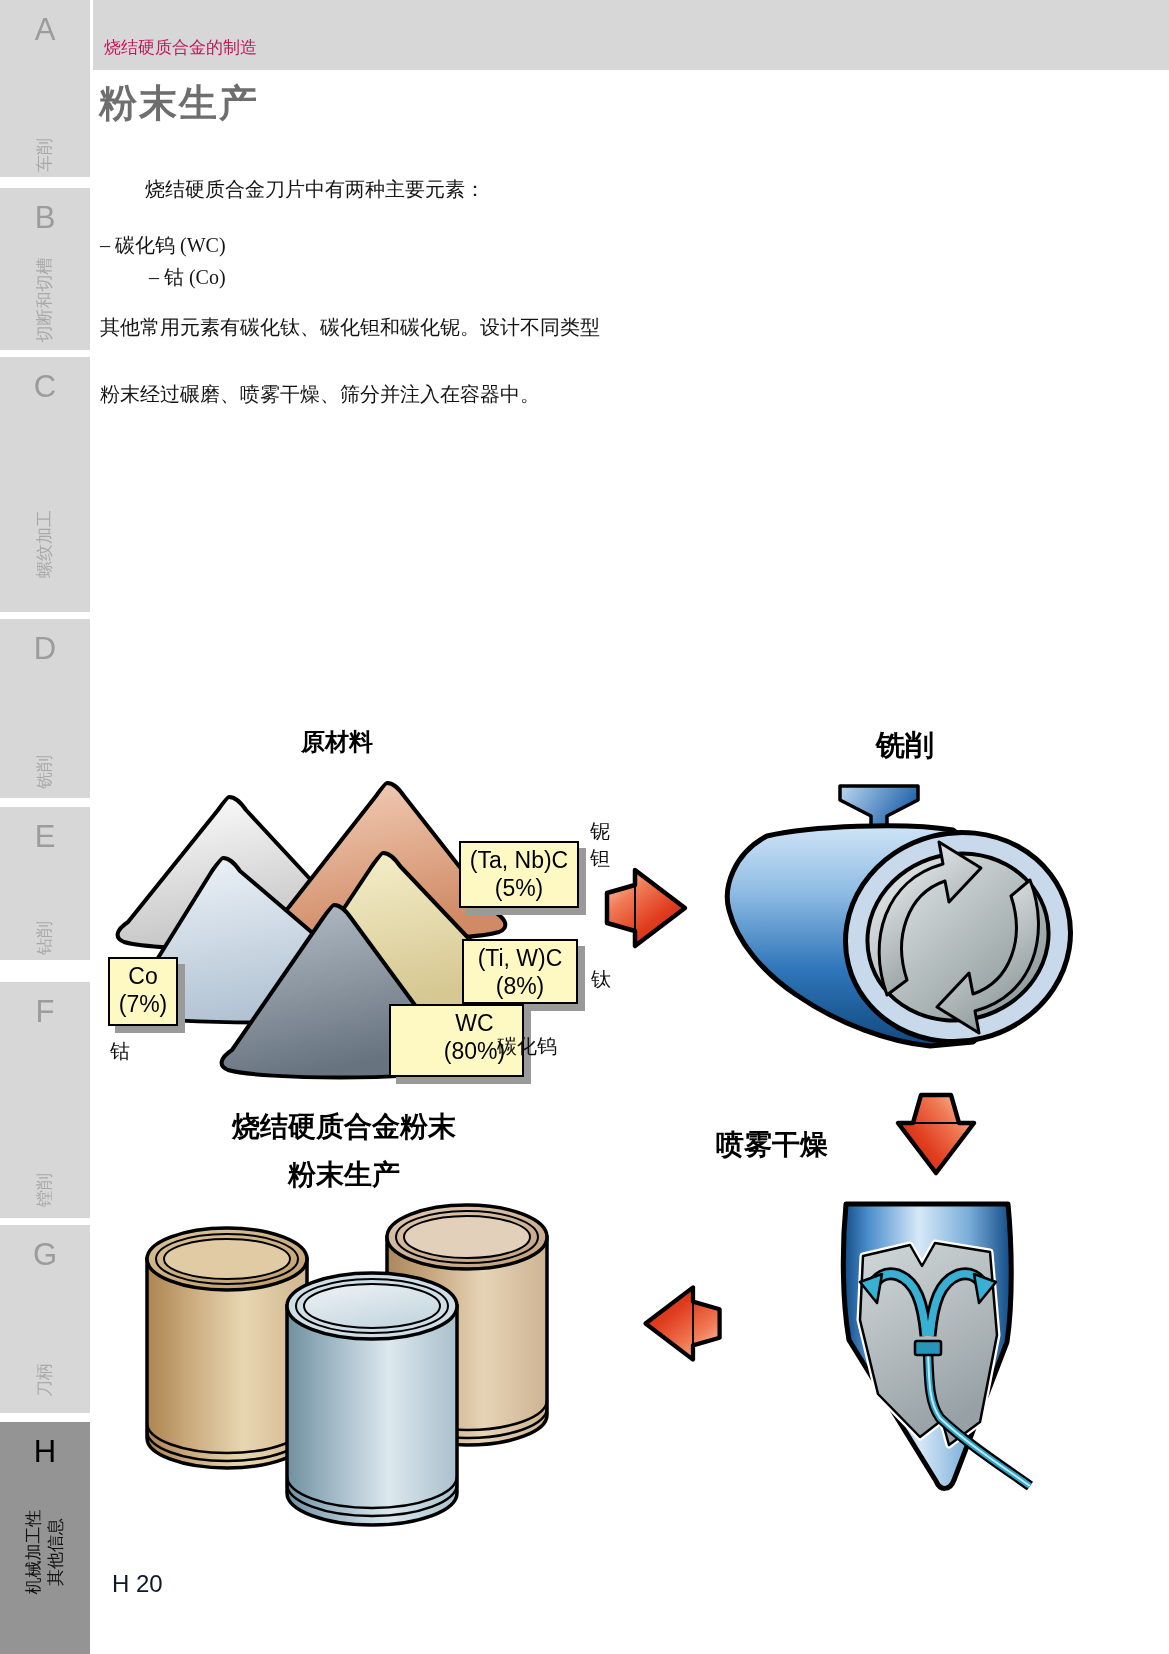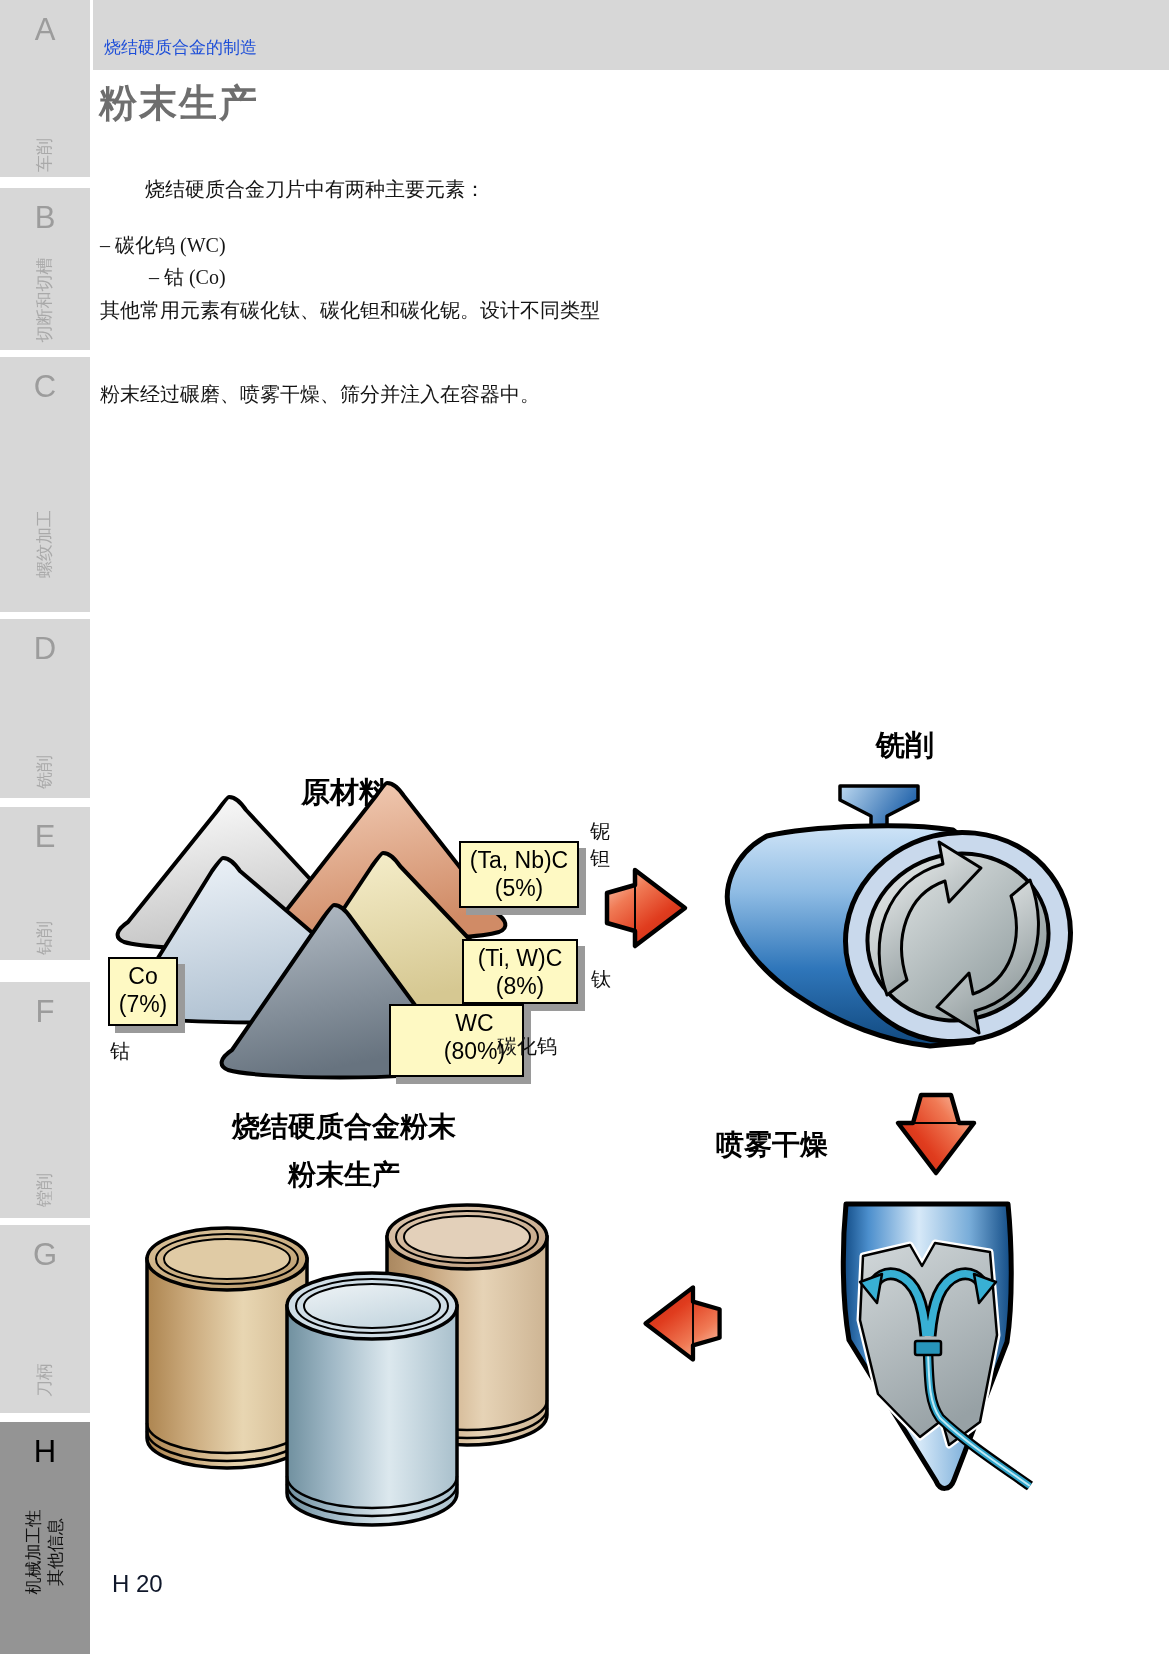--- a/index.html
+++ b/index.html
@@ -17,35 +17,35 @@
   #tab-a{top:0;height:177px;}      #tab-a .tab-label{top:155px;}
   #tab-b{top:188px;height:162px;}  #tab-b .tab-label{top:112px;}
   #tab-c{top:357px;height:255px;}  #tab-c .tab-label{top:187px;}
   #tab-d{top:619px;height:179px;}  #tab-d .tab-label{top:153px;}
   #tab-e{top:807px;height:153px;}  #tab-e .tab-label{top:131px;}
   #tab-f{top:982px;height:236px;}  #tab-f .tab-label{top:208px;}
   #tab-g{top:1225px;height:188px;} #tab-g .tab-label{top:155px;}
   #tab-h{top:1422px;height:232px;} #tab-h .tab-label{top:130px;}
   
   #band{position:absolute;left:93px;top:0;width:1076px;height:70px;background:#d7d7d7;}
-  #band-text{position:absolute;left:11px;top:36px;font-size:17px;color:#1d4ed8;
+  #band-text{position:absolute;left:11px;top:36px;font-size:17px;color:#be185d;
              font-family:Liberation Sans, sans-serif;}
   #page-title{position:absolute;left:99px;top:78px;font-size:38px;font-weight:bold;
               color:#6e6e6e;letter-spacing:2px;}
   
   .bodytext{position:absolute;left:100px;color:#141414;font-size:20px;line-height:32px;
             font-family:"Liberation Serif","DejaVu Serif",serif;white-space:nowrap;}
   #p-intro{top:173px;margin-left:45px;}
   #p-list{top:229px;text-align:right;}
-  #p-2{top:294px;}
+  #p-2{top:311px;}
   #p-3{top:378px;}
   
   .diag-title{position:absolute;color:#000;font-weight:bold;white-space:nowrap;
               font-family:"Liberation Sans",sans-serif;}
-  #t-raw{left:301px;top:726px;font-size:29px;margin-top:47px;}
+  #t-raw{left:301px;top:726px;font-size:24px;}
   #t-mill{left:876px;top:726px;font-size:29px;}
   #t-spray{left:716px;top:1126px;font-size:28px;}
   #t-powder1{left:232px;top:1108px;font-size:28px;}
   #t-powder2{left:288px;top:1156px;font-size:28px;}
   
   .lblbox{position:absolute;background:#fef9c3;border:2px solid #000;
           box-shadow:7px 7px 0 #9a9a9a;text-align:center;font-size:23px;color:#000;
           line-height:28px;font-family:"Liberation Sans",sans-serif;padding-top:3px;}
   #box-tanb{left:459px;top:841px;width:116px;height:60px;}
   #box-tiw{left:462px;top:939px;width:112px;height:58px;}

